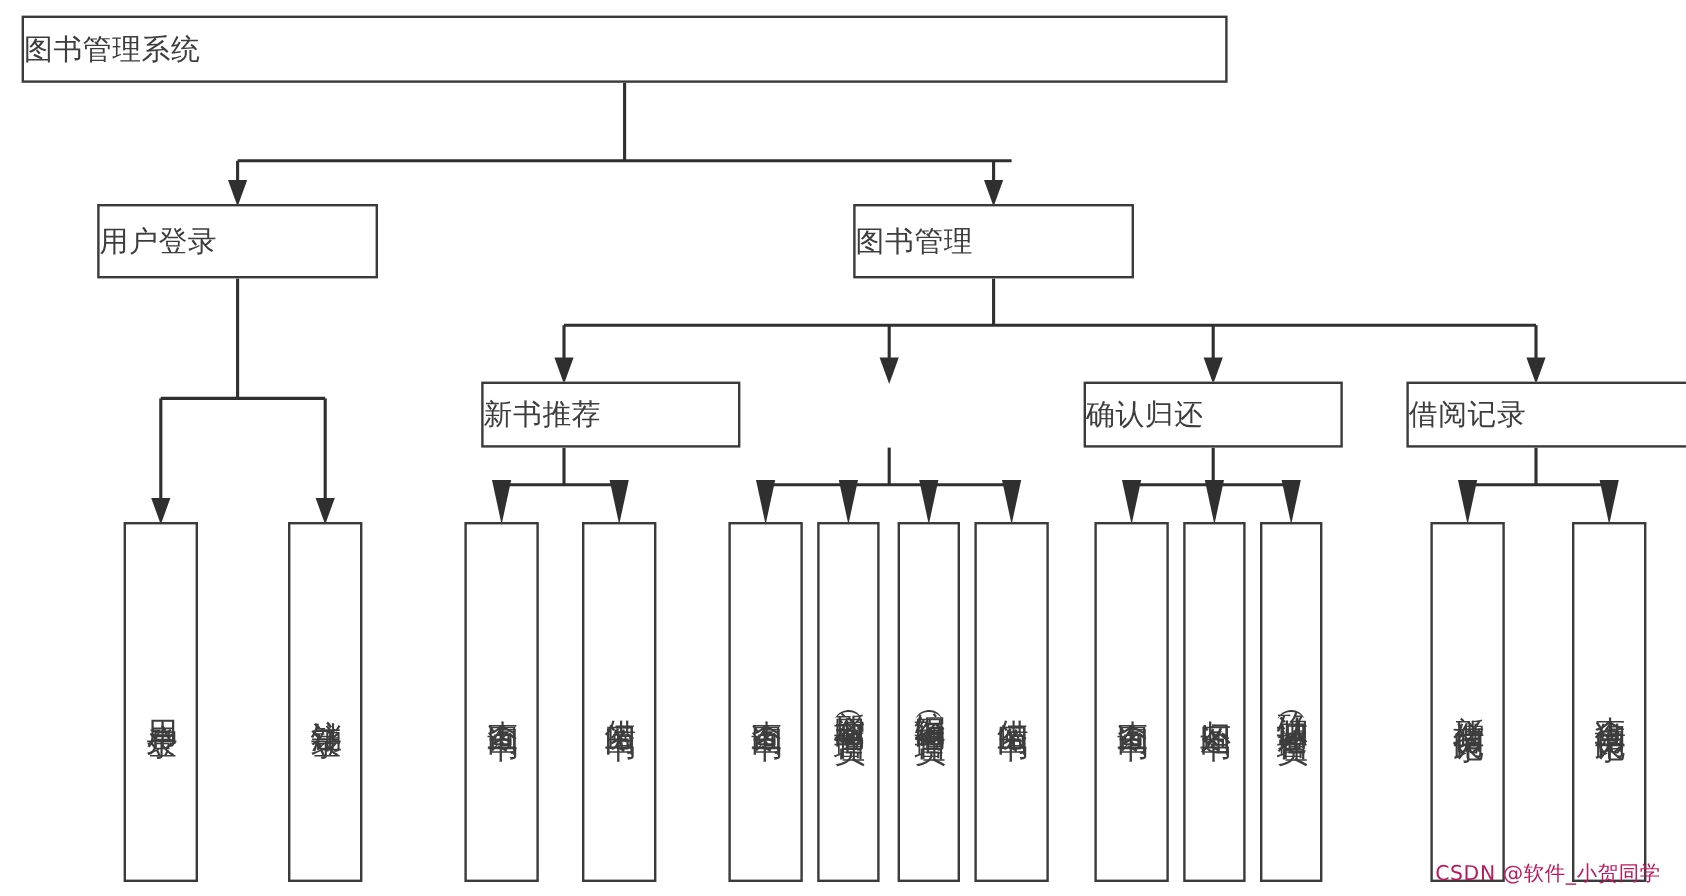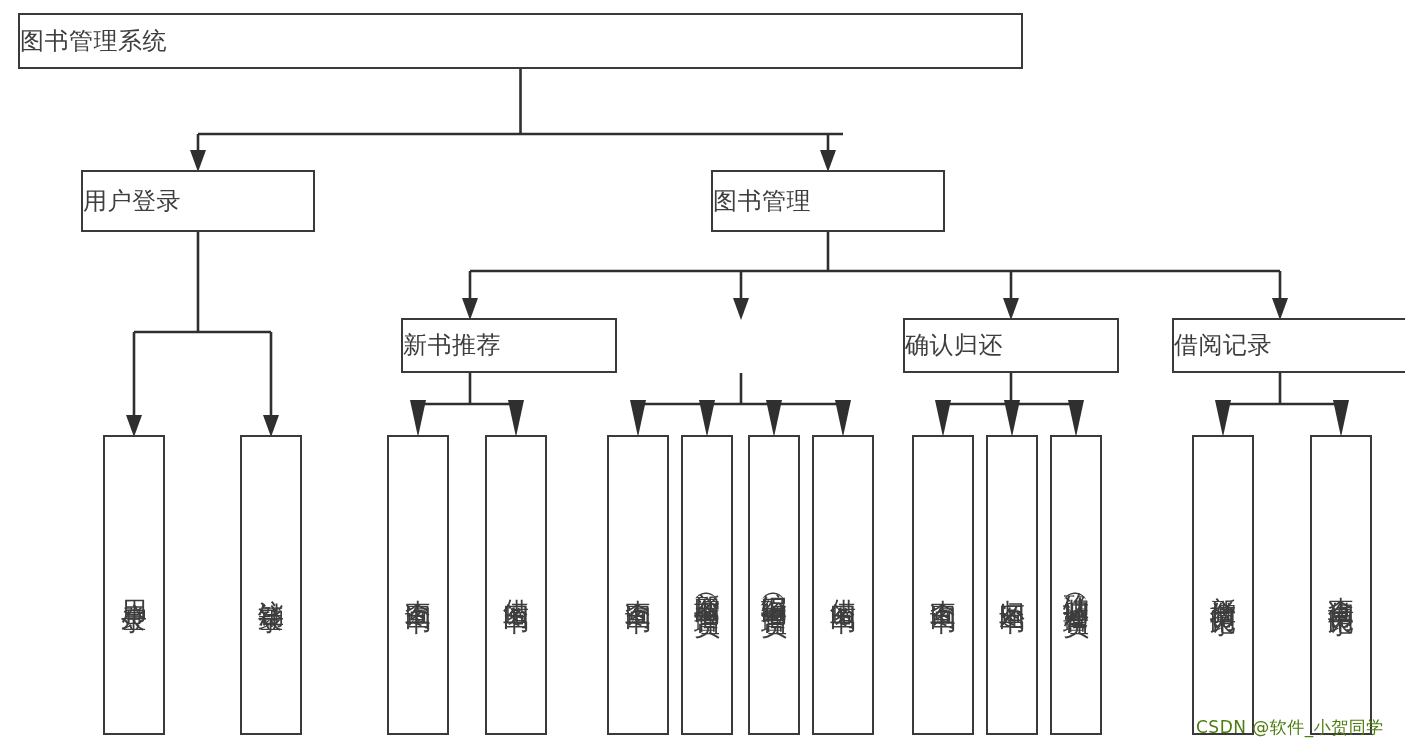--- a/index.html
+++ b/index.html
@@ -60,21 +60,21 @@
   .node.vert .label {
     writing-mode: vertical-rl;
     text-orientation: upright;
     font-size: 26px;
     line-height: 1.12;
     letter-spacing: 3px;
     text-align: center;
   }
   .watermark {
     position: absolute;
-    color: #4d7c0f;
+    color: #be185d;
     font-size: 17px;
     white-space: nowrap;
     letter-spacing: 0.5px;
     font-family: "DejaVu Sans", "Liberation Sans", sans-serif;
   }
 </style>
 </head>
 <body>
 
 <div id="diagram-root">

